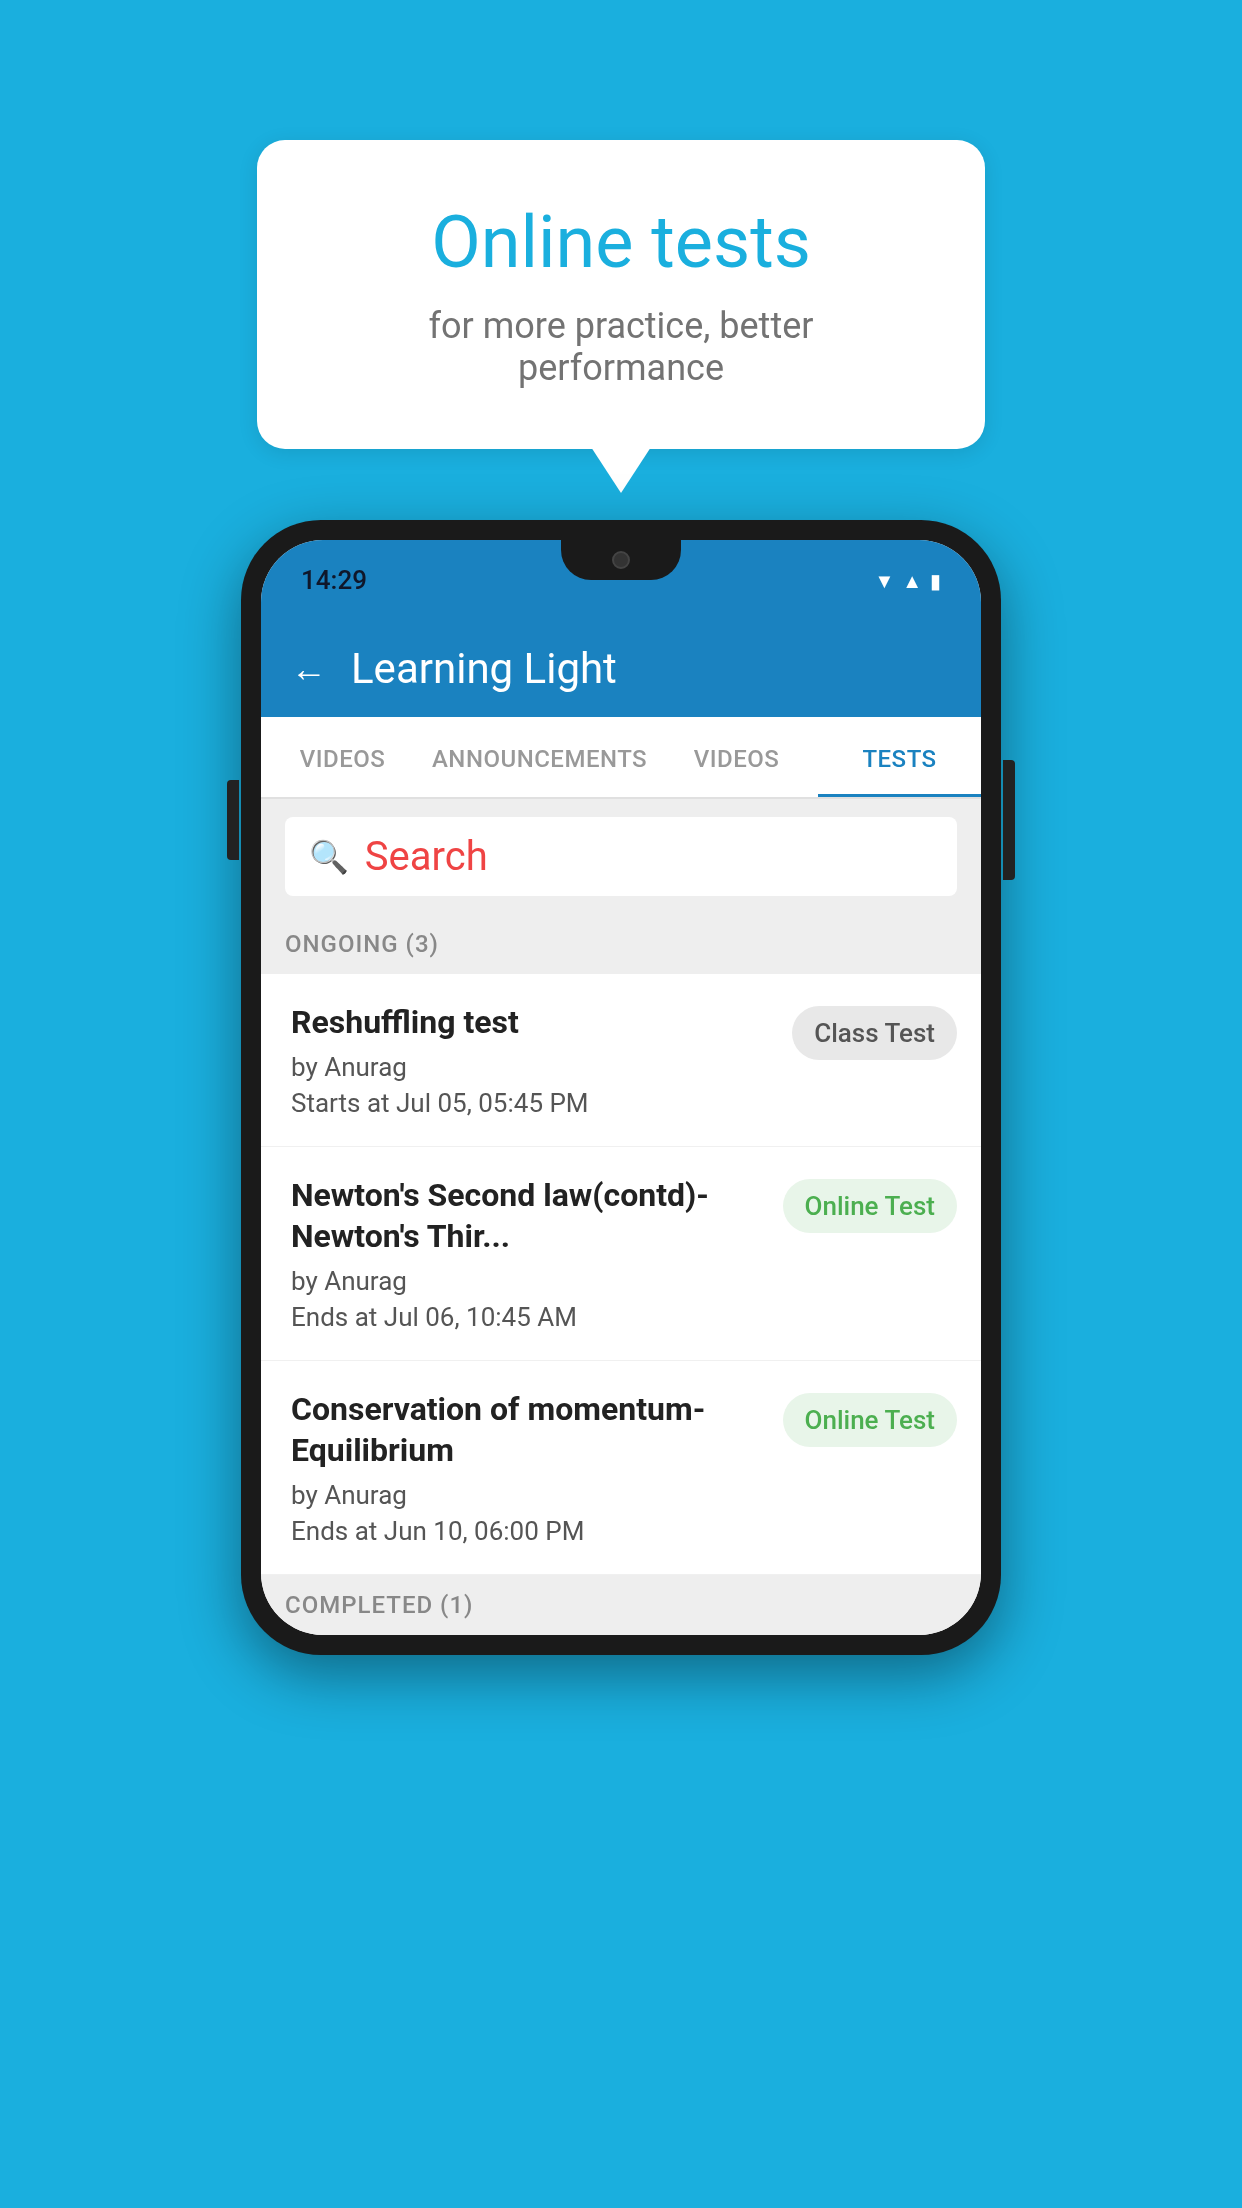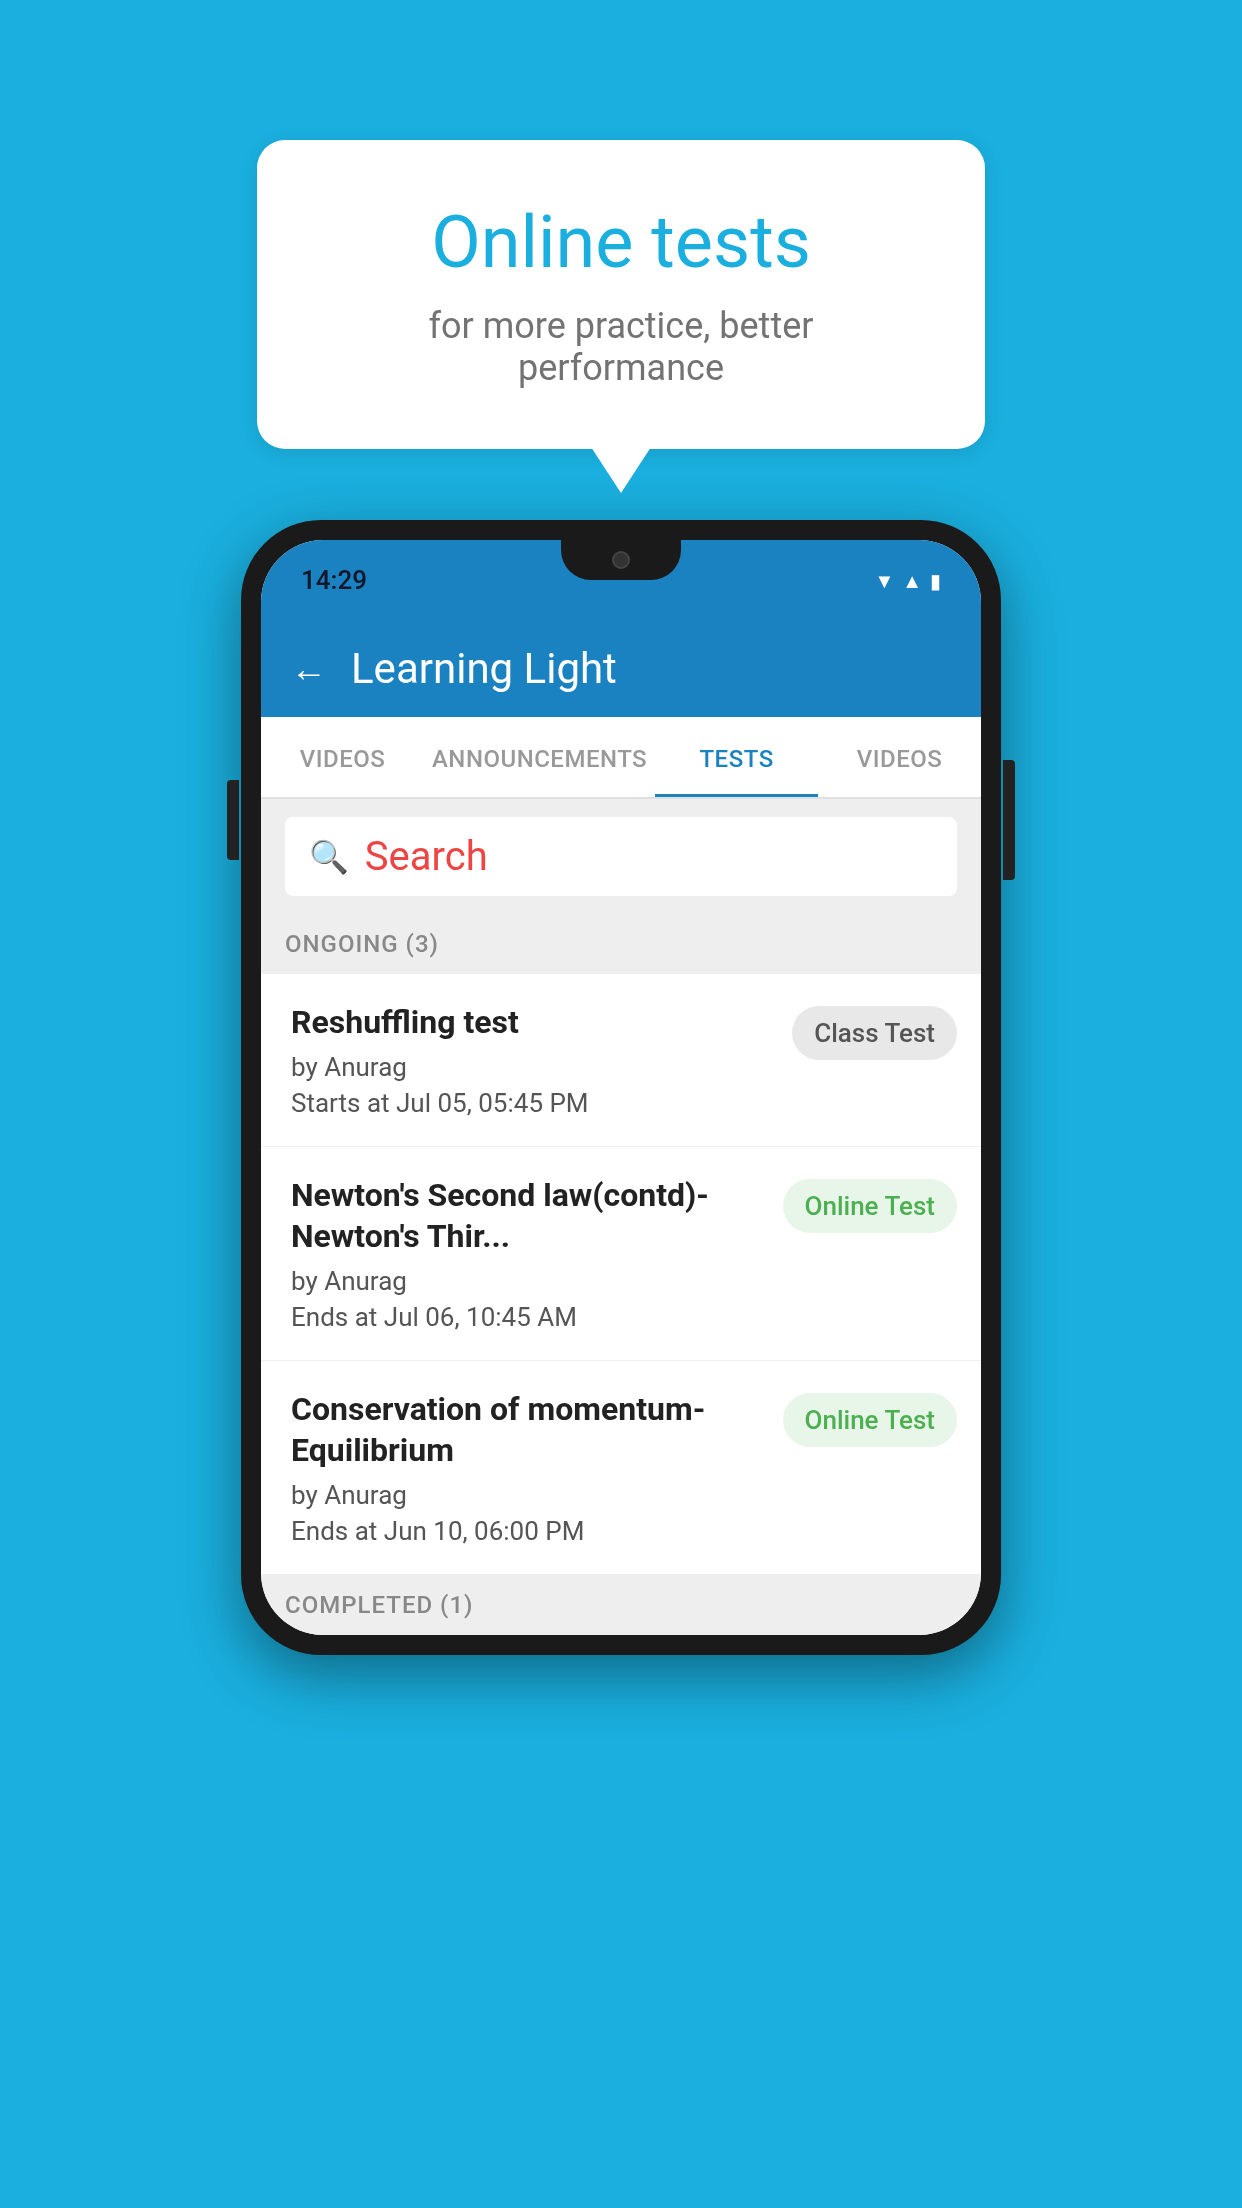--- a/index.html
+++ b/index.html
@@ -333,25 +333,25 @@
         <span class="app-header-title">Learning Light</span>
       </div>
 
       <div class="tabs-bar">
         <div class="tab-item">
           <span>VIDEOS</span>
         </div>
         <div class="tab-item">
           <span>ANNOUNCEMENTS</span>
         </div>
+        <div class="tab-item">
+          <span>VIDEOS</span>
+        </div>
         <div class="tab-item active">
           <span>TESTS</span>
-        </div>
-        <div class="tab-item">
-          <span>VIDEOS</span>
         </div>
       </div>
 
       <div class="search-container">
         <div class="search-input-wrapper">
           <span class="search-icon-glyph">🔍</span>
           <span class="search-placeholder-text">Search</span>
         </div>
       </div>
 

